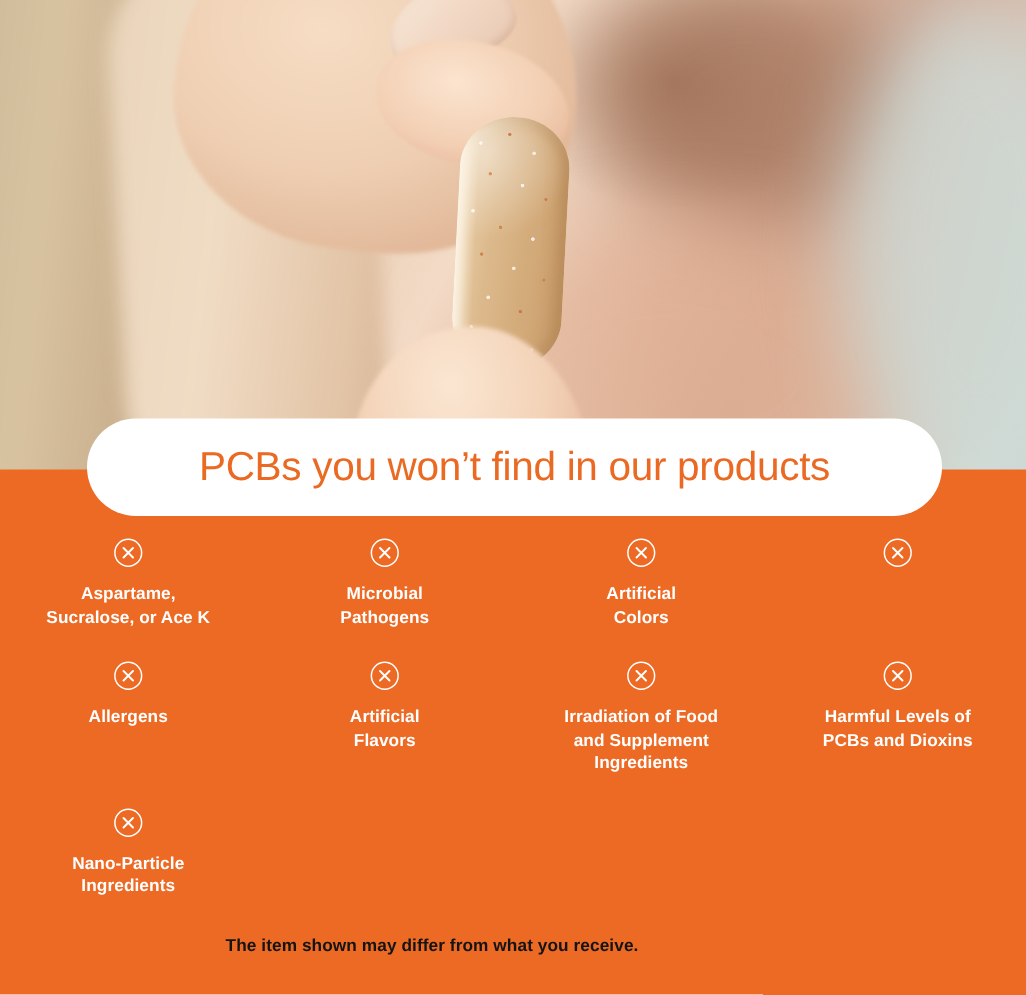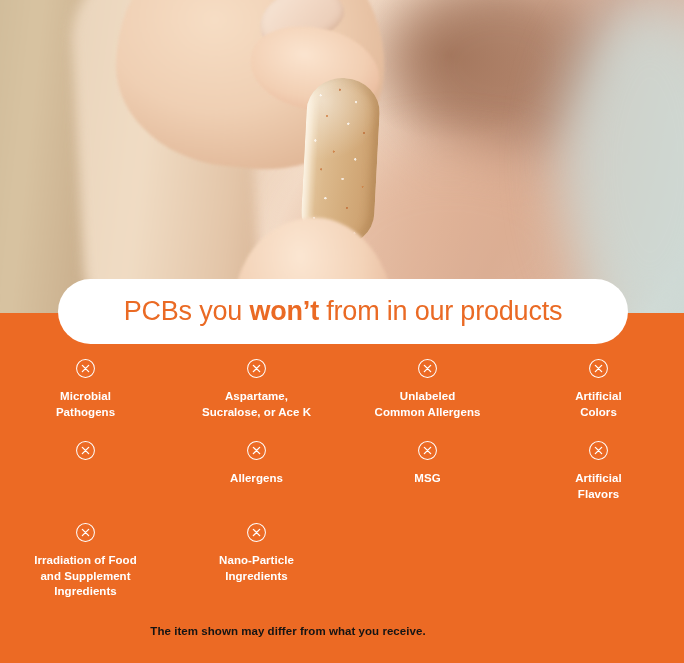--- a/index.html
+++ b/index.html
@@ -179,21 +179,21 @@
     align-items: center;
     justify-content: center;
   }
   .title-text {
     font-size: 27px;
     color: #ea6a24;
     letter-spacing: -0.2px;
     white-space: nowrap;
     font-weight: 400;
   }
-  .title-text .strong { font-weight: 700; text-align: right; }
+  .title-text .strong { font-weight: 400; text-align: right; }
 
   
   .grid {
     position: absolute;
     left: 0; top: 358px;
     width: 684px;
     display: grid;
     grid-template-columns: repeat(4, 171px);
     row-gap: 20px;
   }
@@ -248,48 +248,41 @@
     <div class="tablet">
       <div class="tablet-edge"></div>
       <div class="tablet-speckle"></div>
     </div>
     <div class="finger-lower"></div>
   </div>
 
   <div class="panel"></div>
 
   <div class="title-pill">
-    <div class="title-text"><span>PCBs you </span><span class="strong">won’t</span><span> from in our products</span></div>
+    <div class="title-text"><span>PCBs you </span><span class="strong">won’t</span><span> find in our products</span></div>
   </div>
 
   <div class="grid">
 
     <div class="cell">
       <svg class="x-icon" viewBox="0 0 24 24" aria-hidden="true">
         <circle cx="12" cy="12" r="10.2" fill="none" stroke="#ffffff" stroke-width="1.15"></circle>
         <path d="M8.4 8.4 L15.6 15.6 M15.6 8.4 L8.4 15.6" stroke="#ffffff" stroke-width="1.5" stroke-linecap="round"></path>
       </svg>
+      <div class="cell-label">Aspartame,<br>Sucralose, or Ace K</div>
+    </div>
+
+    <div class="cell">
+      <svg class="x-icon" viewBox="0 0 24 24" aria-hidden="true">
+        <circle cx="12" cy="12" r="10.2" fill="none" stroke="#ffffff" stroke-width="1.15"></circle>
+        <path d="M8.4 8.4 L15.6 15.6 M15.6 8.4 L8.4 15.6" stroke="#ffffff" stroke-width="1.5" stroke-linecap="round"></path>
+      </svg>
       <div class="cell-label">Microbial<br>Pathogens</div>
     </div>
 
-    <div class="cell">
-      <svg class="x-icon" viewBox="0 0 24 24" aria-hidden="true">
-        <circle cx="12" cy="12" r="10.2" fill="none" stroke="#ffffff" stroke-width="1.15"></circle>
-        <path d="M8.4 8.4 L15.6 15.6 M15.6 8.4 L8.4 15.6" stroke="#ffffff" stroke-width="1.5" stroke-linecap="round"></path>
-      </svg>
-      <div class="cell-label">Aspartame,<br>Sucralose, or Ace K</div>
-    </div>
-
-    <div class="cell">
-      <svg class="x-icon" viewBox="0 0 24 24" aria-hidden="true">
-        <circle cx="12" cy="12" r="10.2" fill="none" stroke="#ffffff" stroke-width="1.15"></circle>
-        <path d="M8.4 8.4 L15.6 15.6 M15.6 8.4 L8.4 15.6" stroke="#ffffff" stroke-width="1.5" stroke-linecap="round"></path>
-      </svg>
-      <div class="cell-label">Unlabeled<br>Common Allergens</div>
-    </div>
 
     <div class="cell">
       <svg class="x-icon" viewBox="0 0 24 24" aria-hidden="true">
         <circle cx="12" cy="12" r="10.2" fill="none" stroke="#ffffff" stroke-width="1.15"></circle>
         <path d="M8.4 8.4 L15.6 15.6 M15.6 8.4 L8.4 15.6" stroke="#ffffff" stroke-width="1.5" stroke-linecap="round"></path>
       </svg>
       <div class="cell-label">Artificial<br>Colors</div>
     </div>
 
     <div class="cell">
@@ -300,45 +293,45 @@
     </div>
 
     <div class="cell">
       <svg class="x-icon" viewBox="0 0 24 24" aria-hidden="true">
         <circle cx="12" cy="12" r="10.2" fill="none" stroke="#ffffff" stroke-width="1.15"></circle>
         <path d="M8.4 8.4 L15.6 15.6 M15.6 8.4 L8.4 15.6" stroke="#ffffff" stroke-width="1.5" stroke-linecap="round"></path>
       </svg>
       <div class="cell-label">Allergens</div>
     </div>
 
-    <div class="cell">
-      <svg class="x-icon" viewBox="0 0 24 24" aria-hidden="true">
-        <circle cx="12" cy="12" r="10.2" fill="none" stroke="#ffffff" stroke-width="1.15"></circle>
-        <path d="M8.4 8.4 L15.6 15.6 M15.6 8.4 L8.4 15.6" stroke="#ffffff" stroke-width="1.5" stroke-linecap="round"></path>
-      </svg>
-      <div class="cell-label">MSG</div>
-    </div>
 
     <div class="cell">
       <svg class="x-icon" viewBox="0 0 24 24" aria-hidden="true">
         <circle cx="12" cy="12" r="10.2" fill="none" stroke="#ffffff" stroke-width="1.15"></circle>
         <path d="M8.4 8.4 L15.6 15.6 M15.6 8.4 L8.4 15.6" stroke="#ffffff" stroke-width="1.5" stroke-linecap="round"></path>
       </svg>
       <div class="cell-label">Artificial<br>Flavors</div>
     </div>
 
 
     <div class="cell">
       <svg class="x-icon" viewBox="0 0 24 24" aria-hidden="true">
         <circle cx="12" cy="12" r="10.2" fill="none" stroke="#ffffff" stroke-width="1.15"></circle>
         <path d="M8.4 8.4 L15.6 15.6 M15.6 8.4 L8.4 15.6" stroke="#ffffff" stroke-width="1.5" stroke-linecap="round"></path>
       </svg>
       <div class="cell-label">Irradiation of Food<br>and Supplement<br>Ingredients</div>
     </div>
 
+    <div class="cell">
+      <svg class="x-icon" viewBox="0 0 24 24" aria-hidden="true">
+        <circle cx="12" cy="12" r="10.2" fill="none" stroke="#ffffff" stroke-width="1.15"></circle>
+        <path d="M8.4 8.4 L15.6 15.6 M15.6 8.4 L8.4 15.6" stroke="#ffffff" stroke-width="1.5" stroke-linecap="round"></path>
+      </svg>
+      <div class="cell-label">Harmful Levels of<br>PCBs and Dioxins</div>
+    </div>
 
     <div class="cell">
       <svg class="x-icon" viewBox="0 0 24 24" aria-hidden="true">
         <circle cx="12" cy="12" r="10.2" fill="none" stroke="#ffffff" stroke-width="1.15"></circle>
         <path d="M8.4 8.4 L15.6 15.6 M15.6 8.4 L8.4 15.6" stroke="#ffffff" stroke-width="1.5" stroke-linecap="round"></path>
       </svg>
       <div class="cell-label">Nano-Particle<br>Ingredients</div>
     </div>
 
   </div>

